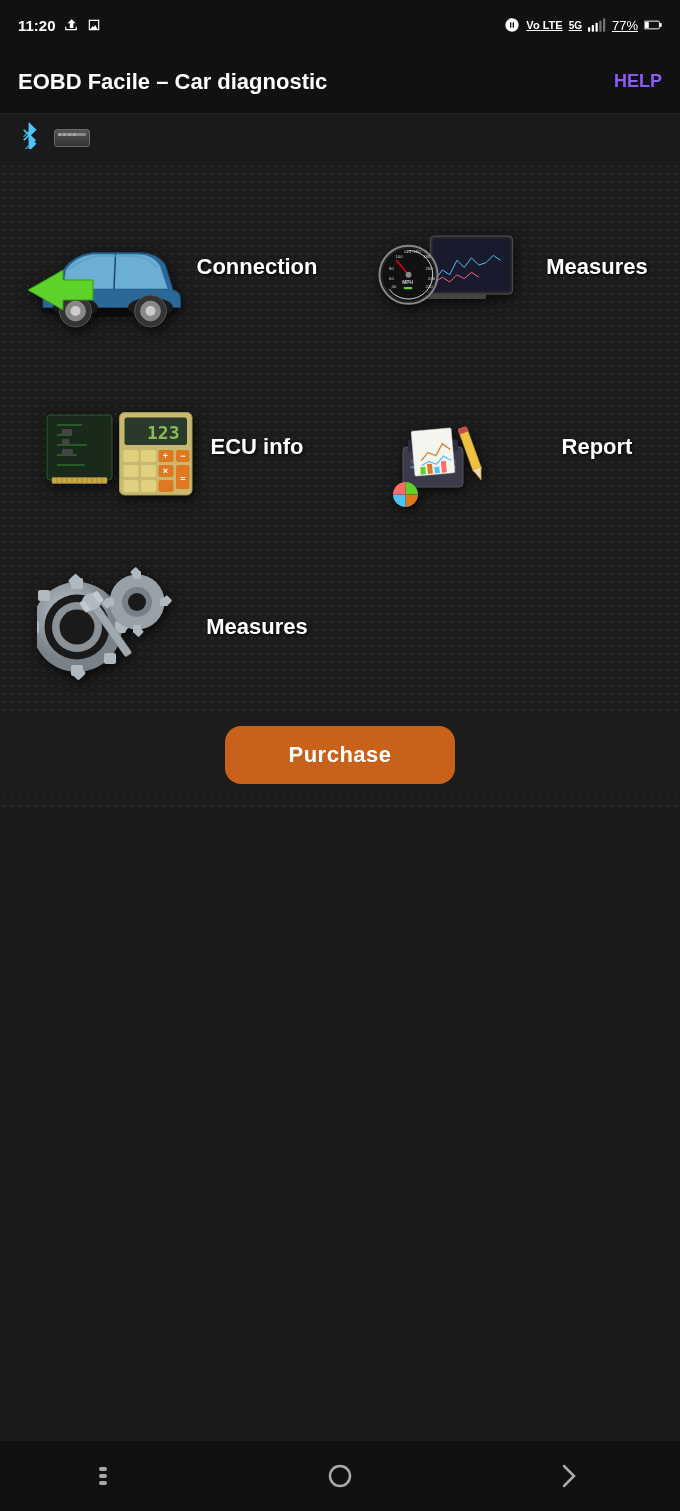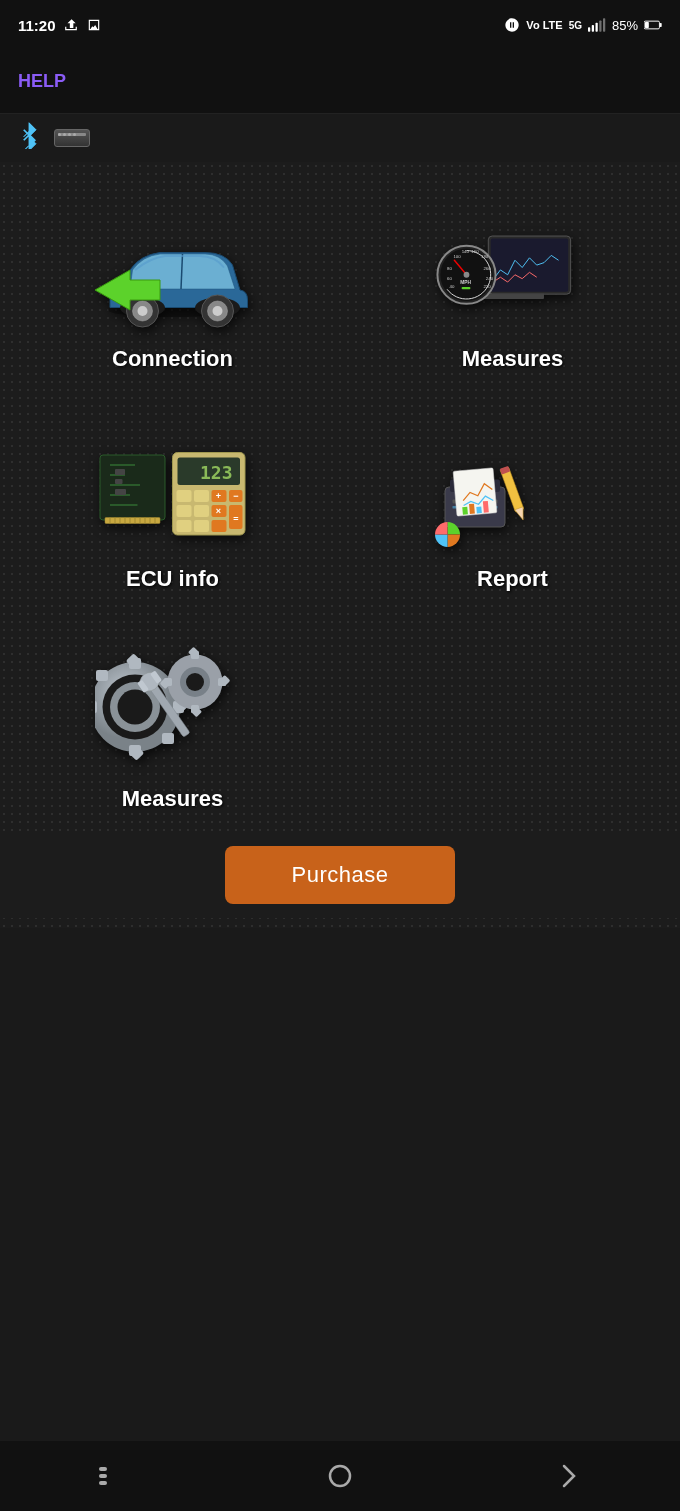--- a/index.html
+++ b/index.html
@@ -32,20 +32,21 @@
       font-size: 15px;
       font-weight: 600;
     }
     .status-right {
       display: flex;
       align-items: center;
       gap: 6px;
       color: #fff;
       font-size: 13px;
       font-weight: 500;
+      text-decoration: underline;
     }
 
     
     .top-bar {
       width: 100%;
       height: 64px;
       background: #111;
       display: flex;
       align-items: center;
       justify-content: space-between;
@@ -90,21 +91,20 @@
     
     .menu-grid {
       display: grid;
       grid-template-columns: 1fr 1fr;
       gap: 0;
       width: 100%;
     }
 
     .menu-item {
       display: flex;
-      flex-direction: column;
       align-items: center;
       justify-content: center;
       padding: 30px 10px 20px 15px;
       cursor: pointer;
       gap: 14px;
     }
 
     .menu-icon {
       width: 155px;
       height: 130px;
@@ -128,23 +128,23 @@
       padding: 14px 20px 14px 20px;
       display: flex;
       align-items: center;
       justify-content: center;
       background: #1c1c1c;
     }
     .purchase-btn {
       background: #c8621a;
       color: #fff;
       font-size: 22px;
-      font-weight: 400;
+      font-weight: 700;
       border: none;
-      border-radius: 8px;
+      border-radius: 16px;
       padding: 16px 0;
       width: 230px;
       cursor: pointer;
       text-align: center;
       letter-spacing: 0.5px;
     }
 
     
     .bottom-nav {
       width: 100%;
@@ -216,31 +216,32 @@
     <span style="font-size:11px;font-weight:700;">Vo LTE</span>
     <span style="font-size:10px;font-weight:700;">5G</span>
 
     <svg width="18" height="14" viewBox="0 0 24 18" fill="white">
       <rect x="0" y="12" width="3" height="6" rx="1"></rect>
       <rect x="5" y="9" width="3" height="9" rx="1"></rect>
       <rect x="10" y="6" width="3" height="12" rx="1"></rect>
       <rect x="15" y="3" width="3" height="15" rx="1" opacity="0.4"></rect>
       <rect x="20" y="0" width="3" height="18" rx="1" opacity="0.4"></rect>
     </svg>
-    <span>85%</span>
+    <span>77%</span>
 
     <svg width="18" height="12" viewBox="0 0 28 14" fill="none">
       <rect x="0" y="1" width="24" height="12" rx="2" stroke="white" stroke-width="1.5"></rect>
       <rect x="24.5" y="4" width="3" height="6" rx="1" fill="white"></rect>
       <rect x="1.5" y="2.5" width="6" height="9" rx="1" fill="white"></rect>
     </svg>
   </div>
 </div>
 
 <div class="top-bar">
+  <span class="top-bar-title">EOBD Facile – Car diagnostic</span>
   <span class="top-bar-help">HELP</span>
 </div>
 
 <div class="conn-bar">
   <span class="bluetooth-icon">
     <svg width="22" height="28" viewBox="0 0 24 32" fill="#4fc3f7">
       <path d="M12 2l8 8-8 8v-6l-6 6 6-6v6l8 8-8 8v-6l-6 6 6-6z" stroke="#4fc3f7" stroke-width="1" fill="#4fc3f7"></path>
       <path d="M12 2 L12 30 L20 22 L14 16 L20 10 Z" fill="#4fc3f7"></path>
       <path d="M12 16 L6 22" stroke="#4fc3f7" stroke-width="2" fill="none"></path>
       <path d="M12 16 L6 10" stroke="#4fc3f7" stroke-width="2" fill="none"></path>

